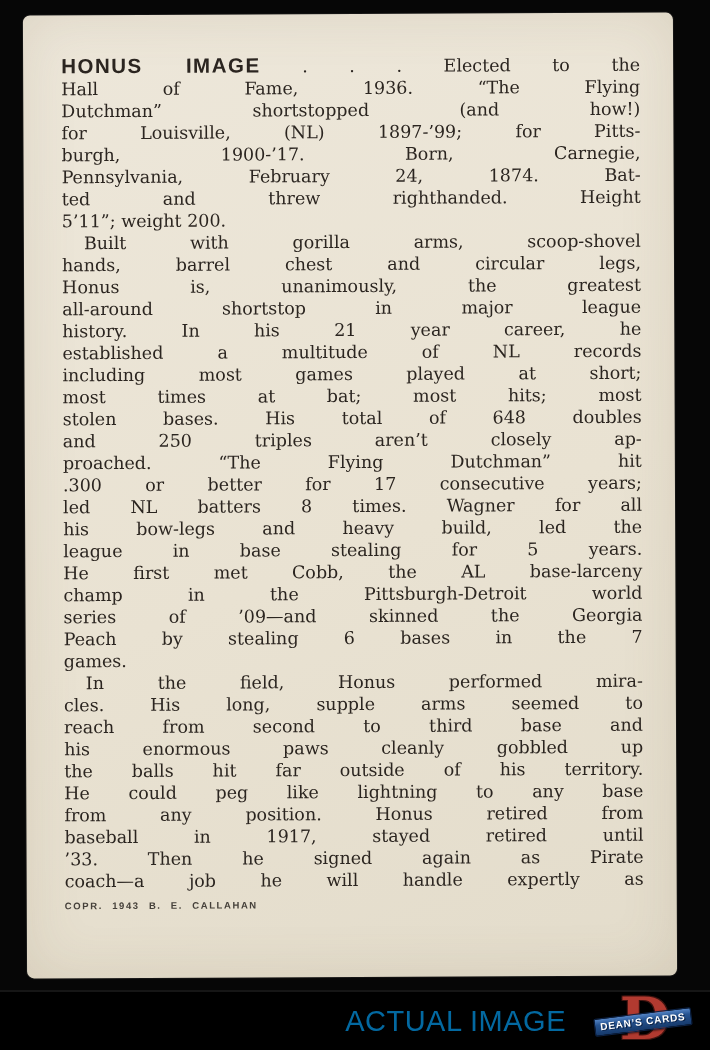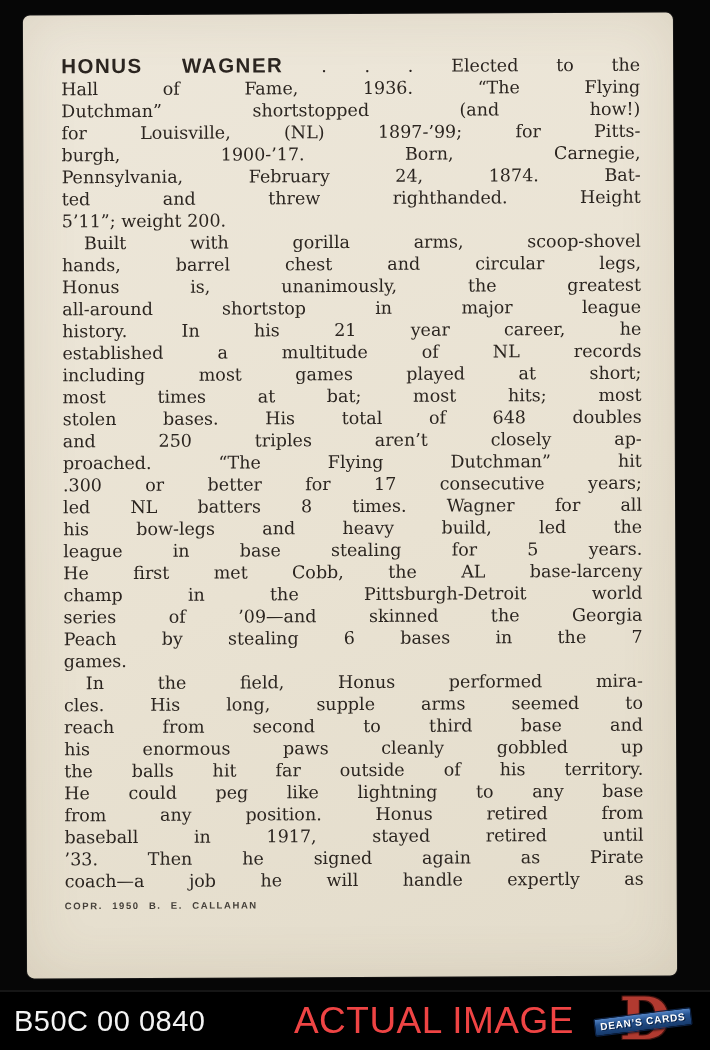--- a/index.html
+++ b/index.html
@@ -51,21 +51,21 @@
   }
   
   .footer-bar{
     position:absolute;left:0;right:0;bottom:0;height:60px;
     background:#000;border-top:2px solid #161616;
     display:flex;align-items:center;
     padding:0 14px;box-sizing:border-box;
     color:#fff;
   }
   .image-id{font-size:29px;letter-spacing:.5px;color:#f4f4f4;}
-  .actual-image{margin-left:auto;font-size:37px;letter-spacing:.5px;color:#ef4444;margin-right:20px;}
+  .actual-image{margin-left:auto;font-size:29px;letter-spacing:.5px;color:#0369a1;margin-right:28px;}
   
   .logo{position:relative;width:102px;height:58px;flex:0 0 auto;}
   .logo-d{
     position:absolute;left:50%;top:50%;transform:translate(-50%,-53%);
     font-family:"DejaVu Serif","Liberation Serif",serif;
     font-weight:700;font-size:58px;line-height:1;color:#b23a30;
     text-shadow:1px 1px 0 #401410,-1px -1px 0 #401410,1px -1px 0 #401410,-1px 1px 0 #401410;
   }
   .logo-ribbon{
     position:absolute;left:0;top:21px;transform:rotate(-7deg);
@@ -79,21 +79,21 @@
   }
 </style>
 </head>
 <body>
 
 <div class="card">
   <div class="text-block">
 
     <div class="para endleft">
       <div class="line headline">
-        <span class="name">HONUS WAGNER</span><span> .   .   .   Elected to the</span>
+        <span class="name">HONUS IMAGE</span><span> .   .   .   Elected to the</span>
       </div>
       <div>
           <div class="line">Hall of Fame, 1936. “The Flying</div>
           <div class="line">Dutchman” shortstopped (and how!)</div>
           <div class="line">for Louisville, (NL) 1897-’99; for Pitts-</div>
           <div class="line">burgh, 1900-’17. Born, Carnegie,</div>
           <div class="line">Pennsylvania, February 24, 1874. Bat-</div>
           <div class="line">ted and threw righthanded. Height</div>
           <div class="line">5’11”; weight 200.</div>
         </div>
@@ -128,26 +128,25 @@
         <div class="line">reach from second to third base and</div>
         <div class="line">his enormous paws cleanly gobbled up</div>
         <div class="line">the balls hit far outside of his territory.</div>
         <div class="line">He could peg like lightning to any base</div>
         <div class="line">from any position. Honus retired from</div>
         <div class="line">baseball in 1917, stayed retired until</div>
         <div class="line">’33. Then he signed again as Pirate</div>
         <div class="line">coach—a job he will handle expertly as</div>
       </div>
     <div class="final-line">
-      <span class="copyright">COPR. 1950 B. E. CALLAHAN</span>
+      <span class="copyright">COPR. 1943 B. E. CALLAHAN</span>
     </div>
 
   </div>
 </div>
 
 <div class="footer-bar">
-  <span class="image-id">B50C 00 0840</span>
   <span class="actual-image">ACTUAL IMAGE</span>
   <div class="logo">
     <span class="logo-d">D</span>
     <span class="logo-ribbon">DEAN’S CARDS</span>
   </div>
 </div>
 
 </body></html>

